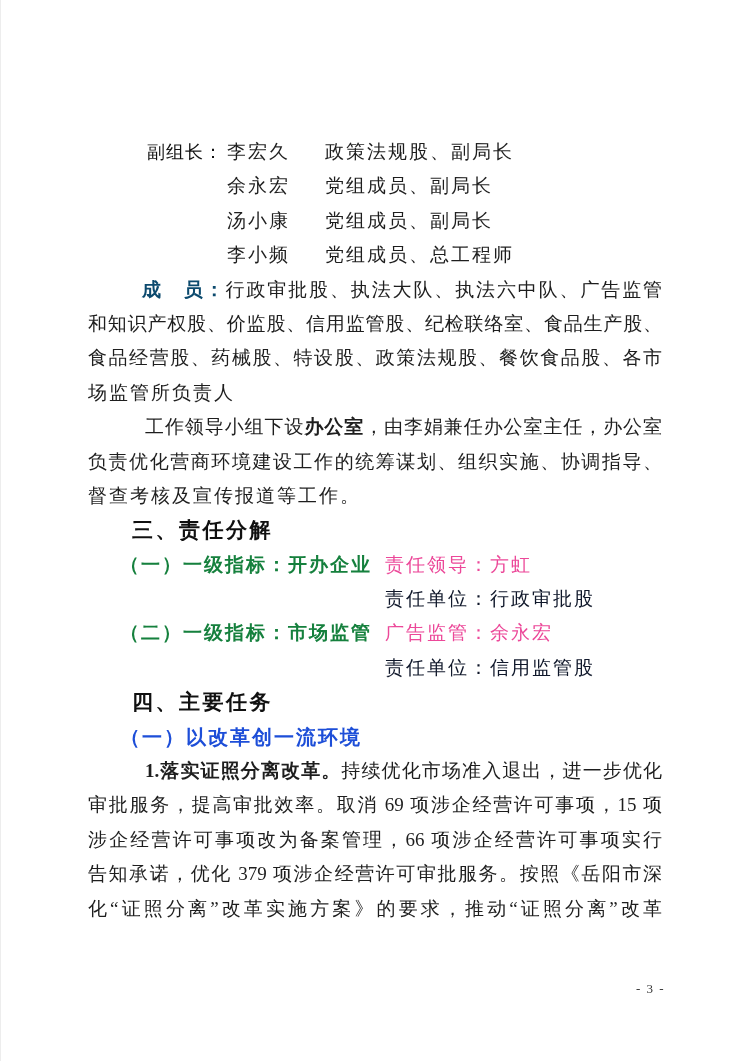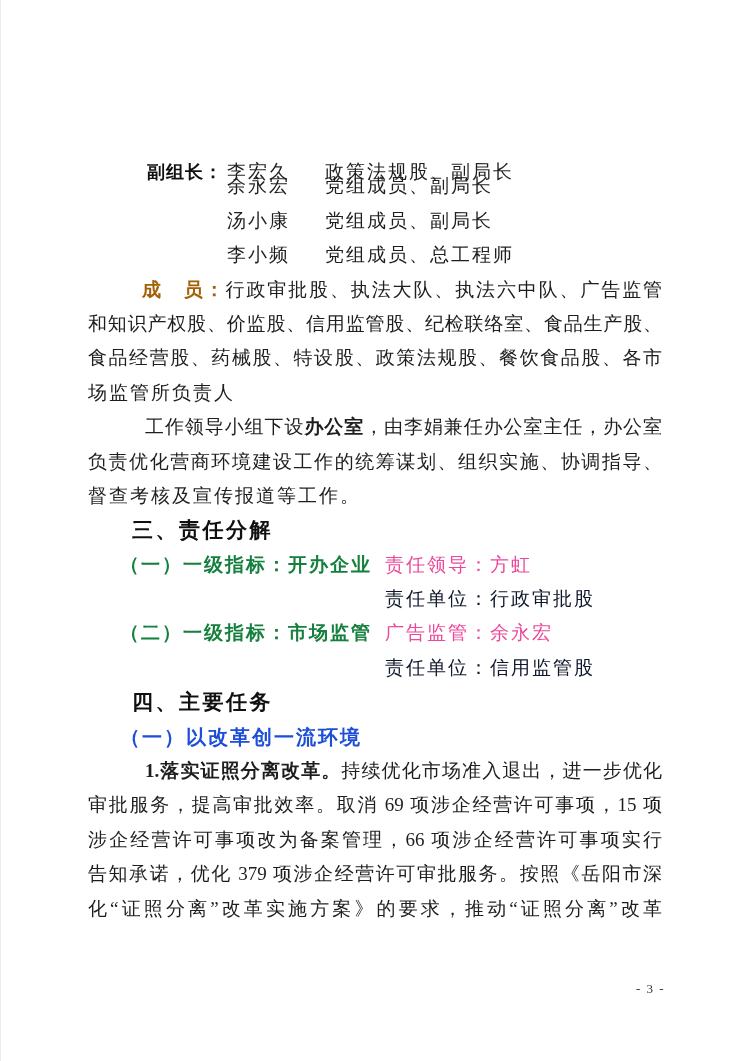--- a/index.html
+++ b/index.html
@@ -32,34 +32,33 @@
   }
   .last  { letter-spacing: 2px; }
   .ind54 { padding-left: 54px; }
   .ind57 { padding-left: 57px; }
 
   
   .name-row { padding-left: 59px; letter-spacing: 2px; }
   .lbl {
     display: inline-block;
     width: 80px;
-    font-weight: 700;
+    font-weight: 400;
     font-size: 18px;
     letter-spacing: 1px;
     font-family: "Liberation Sans", "DejaVu Sans", sans-serif;
     color: #111;
-    margin-top: 20px;
   }
   .nm { display: inline-block; width: 98px; }
 
   .bold { font-weight: 700; }
   .bold-label {
     font-weight: 700;
     font-family: Liberation Serif, serif;
-    color: #a16207;
+    color: #0c4a6e;
   }
 
   .heading {
     padding-left: 44px;
     font-weight: 700;
     font-family: "Liberation Sans", "DejaVu Sans", sans-serif;
     font-size: 21px;
     letter-spacing: 2.5px;
     color: #101010;
   }

